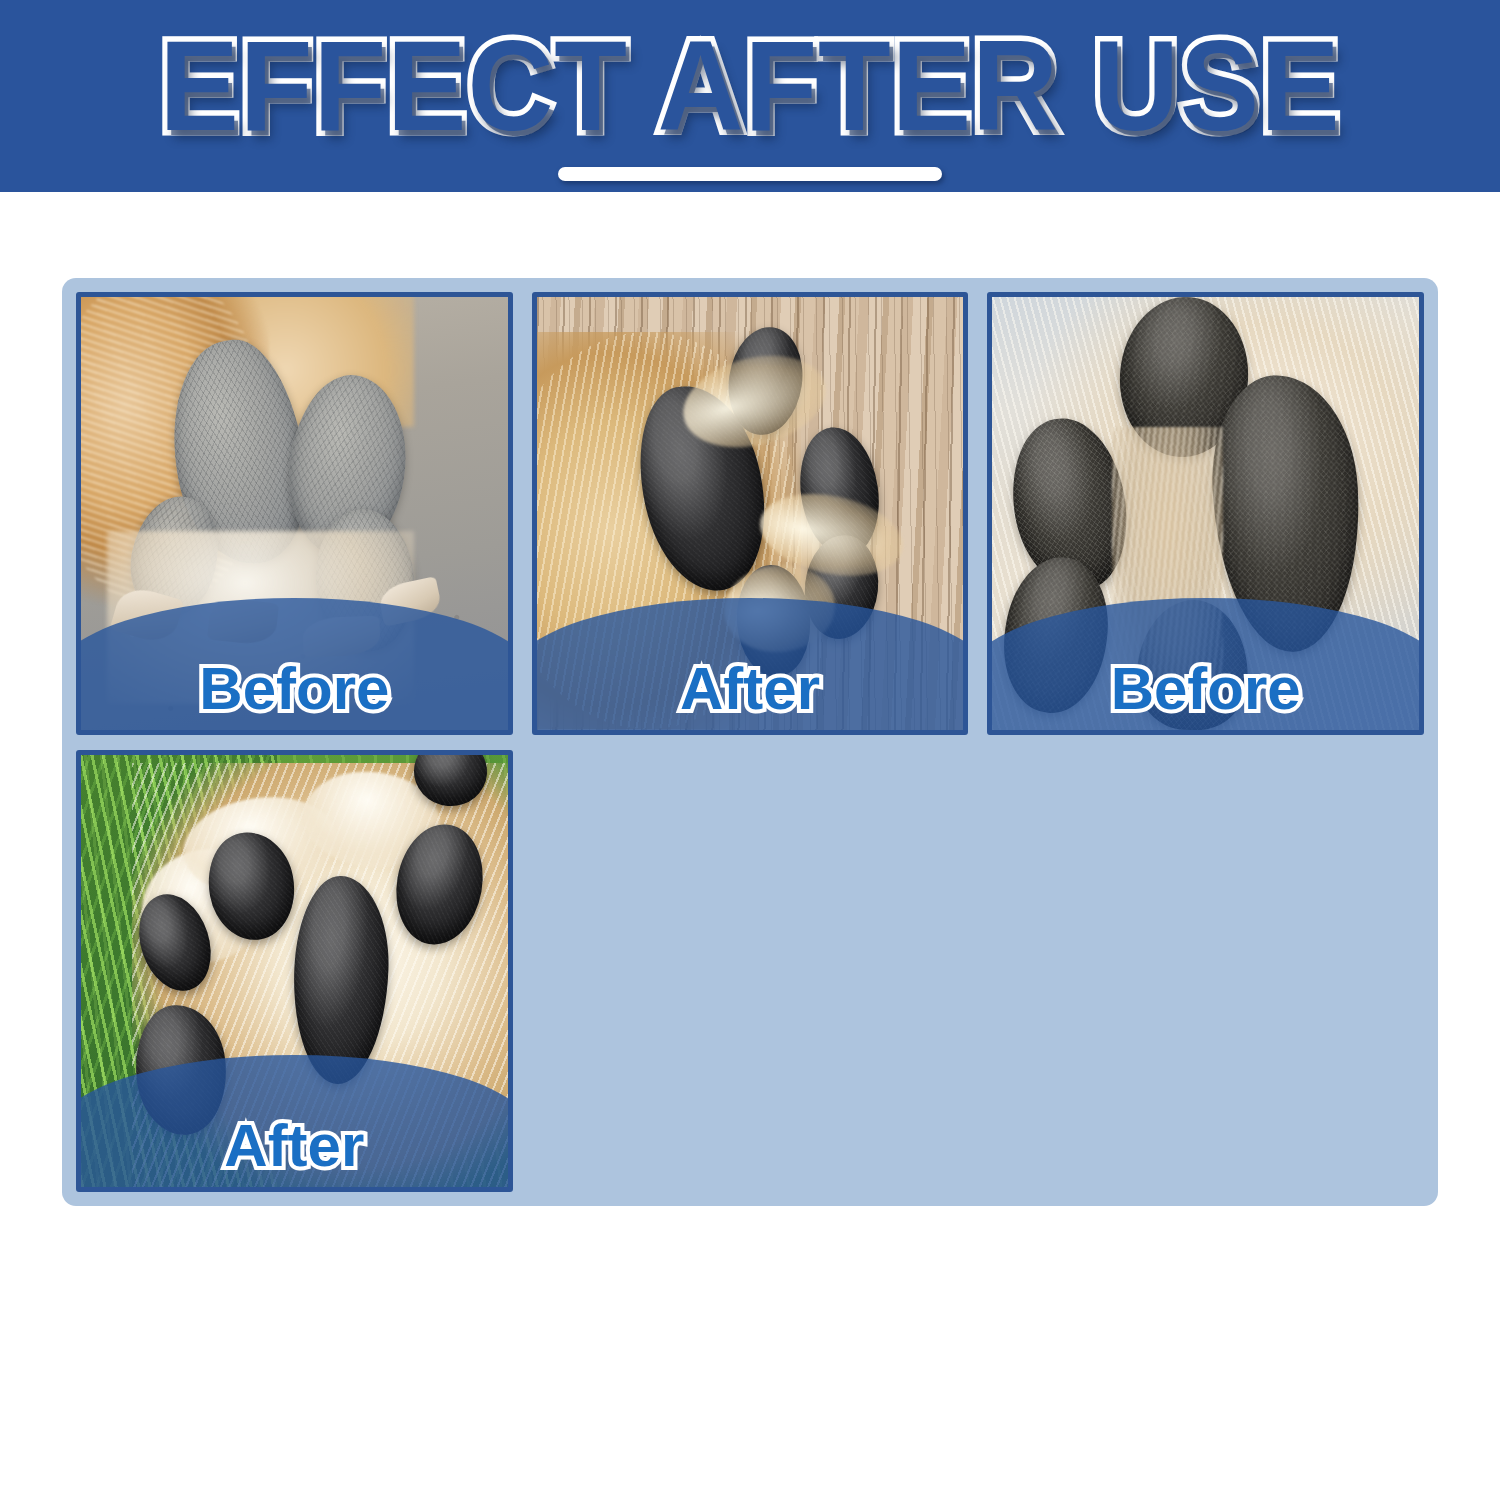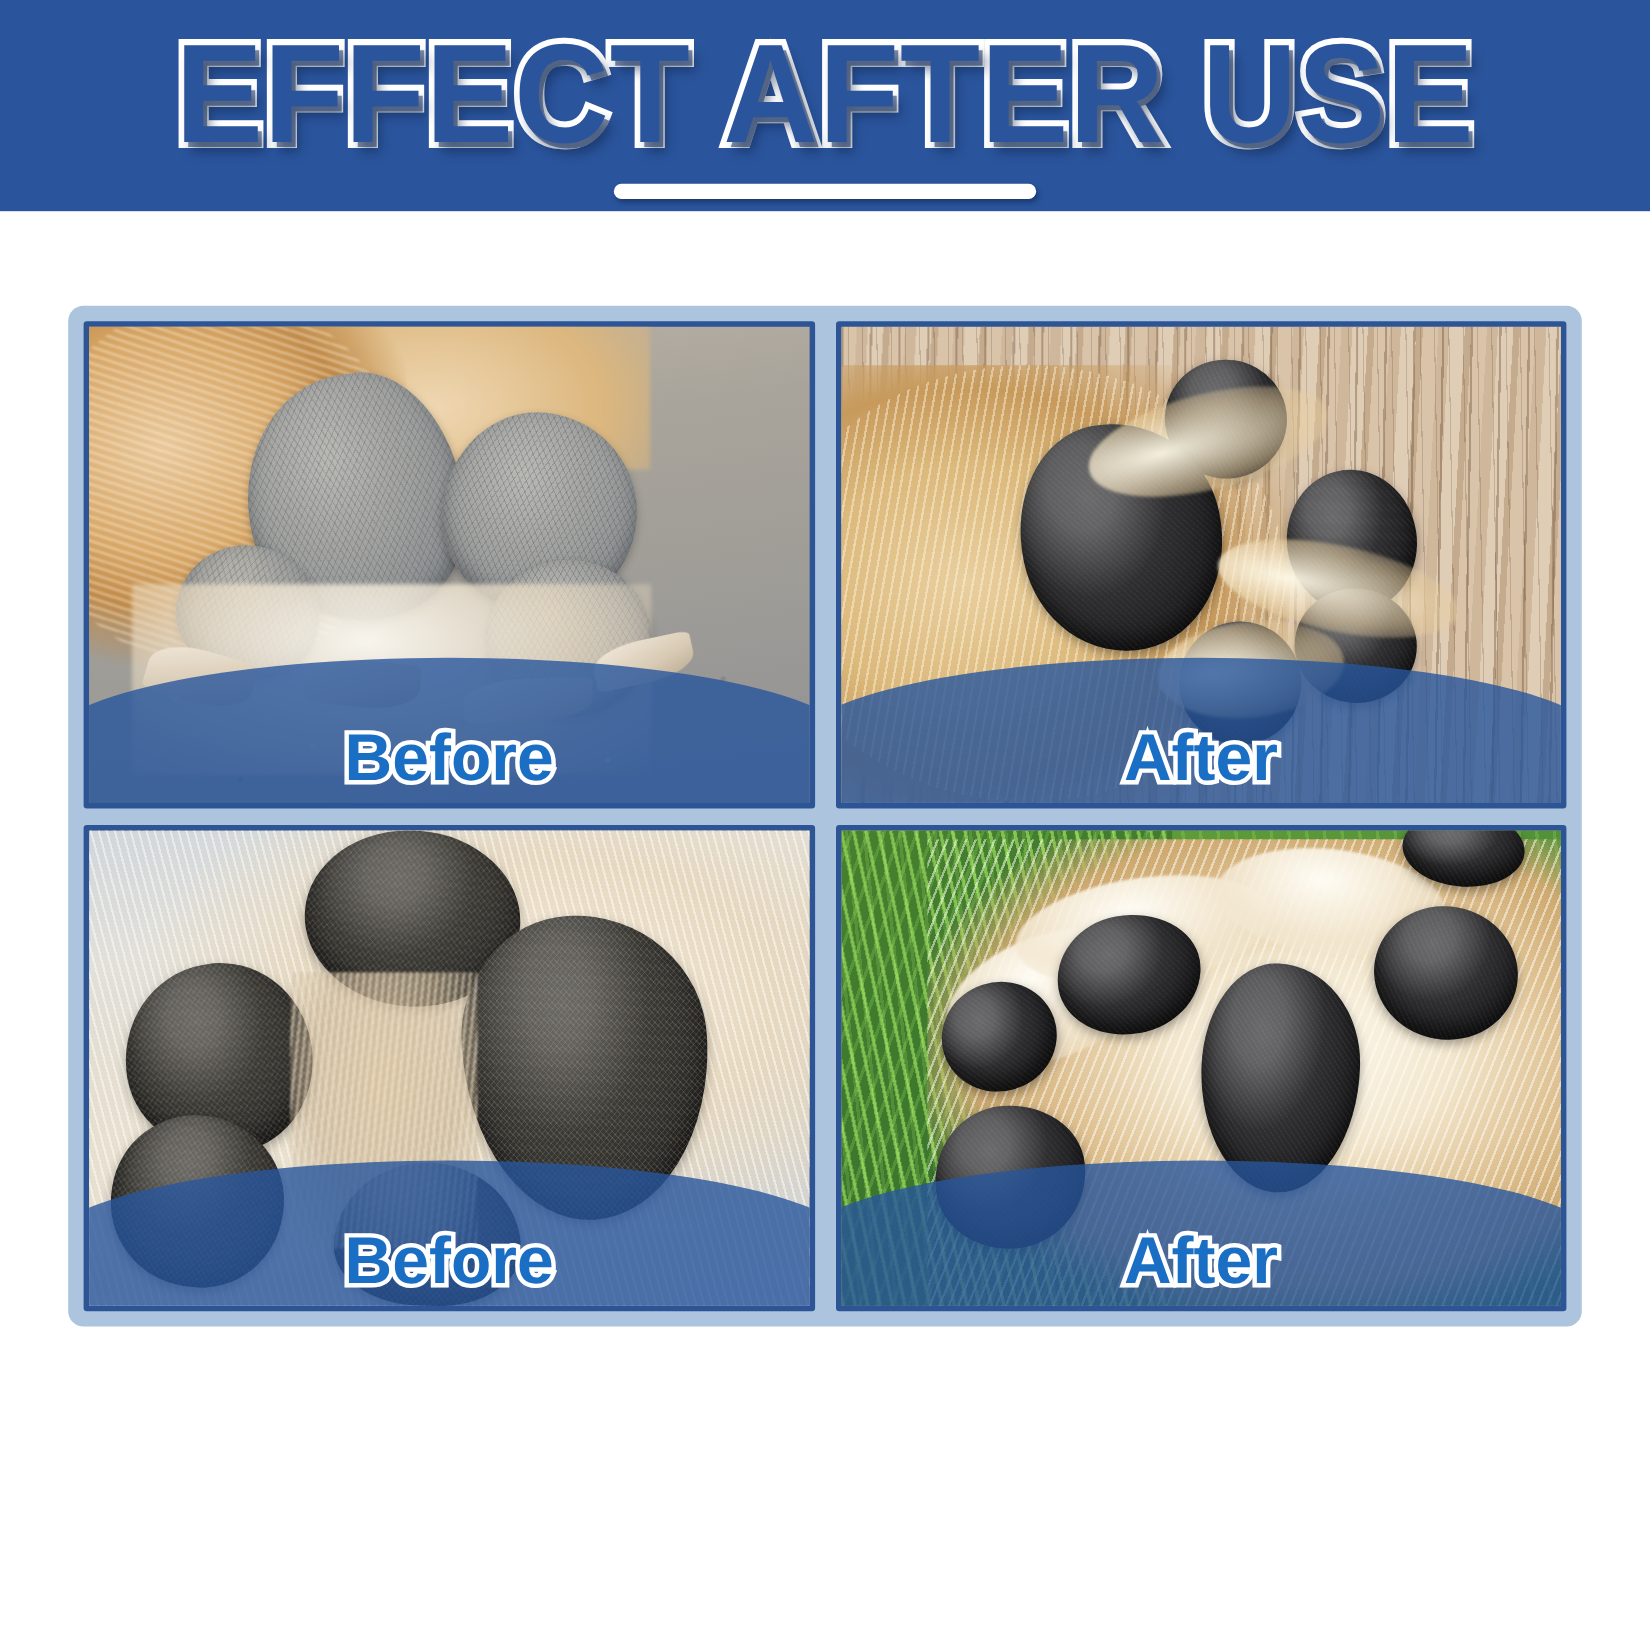--- a/index.html
+++ b/index.html
@@ -66,21 +66,21 @@
   .panel {
     position: absolute;
     left: 62px;
     top: 278px;
     width: 1376px;
     height: 928px;
     background: #adc4de;
     border-radius: 14px;
     padding: 14px;
     display: grid;
-    grid-template-columns: 1fr 1fr;
+    grid-template-columns: 1fr 1fr 1fr;
     grid-template-rows: 1fr 1fr;
     gap: 15px 19px;
   }
 
   .photo-cell {
     position: relative;
     border: 5px solid #2d5596;
     border-radius: 3px;
     overflow: hidden;
     background: #8a8f93;

